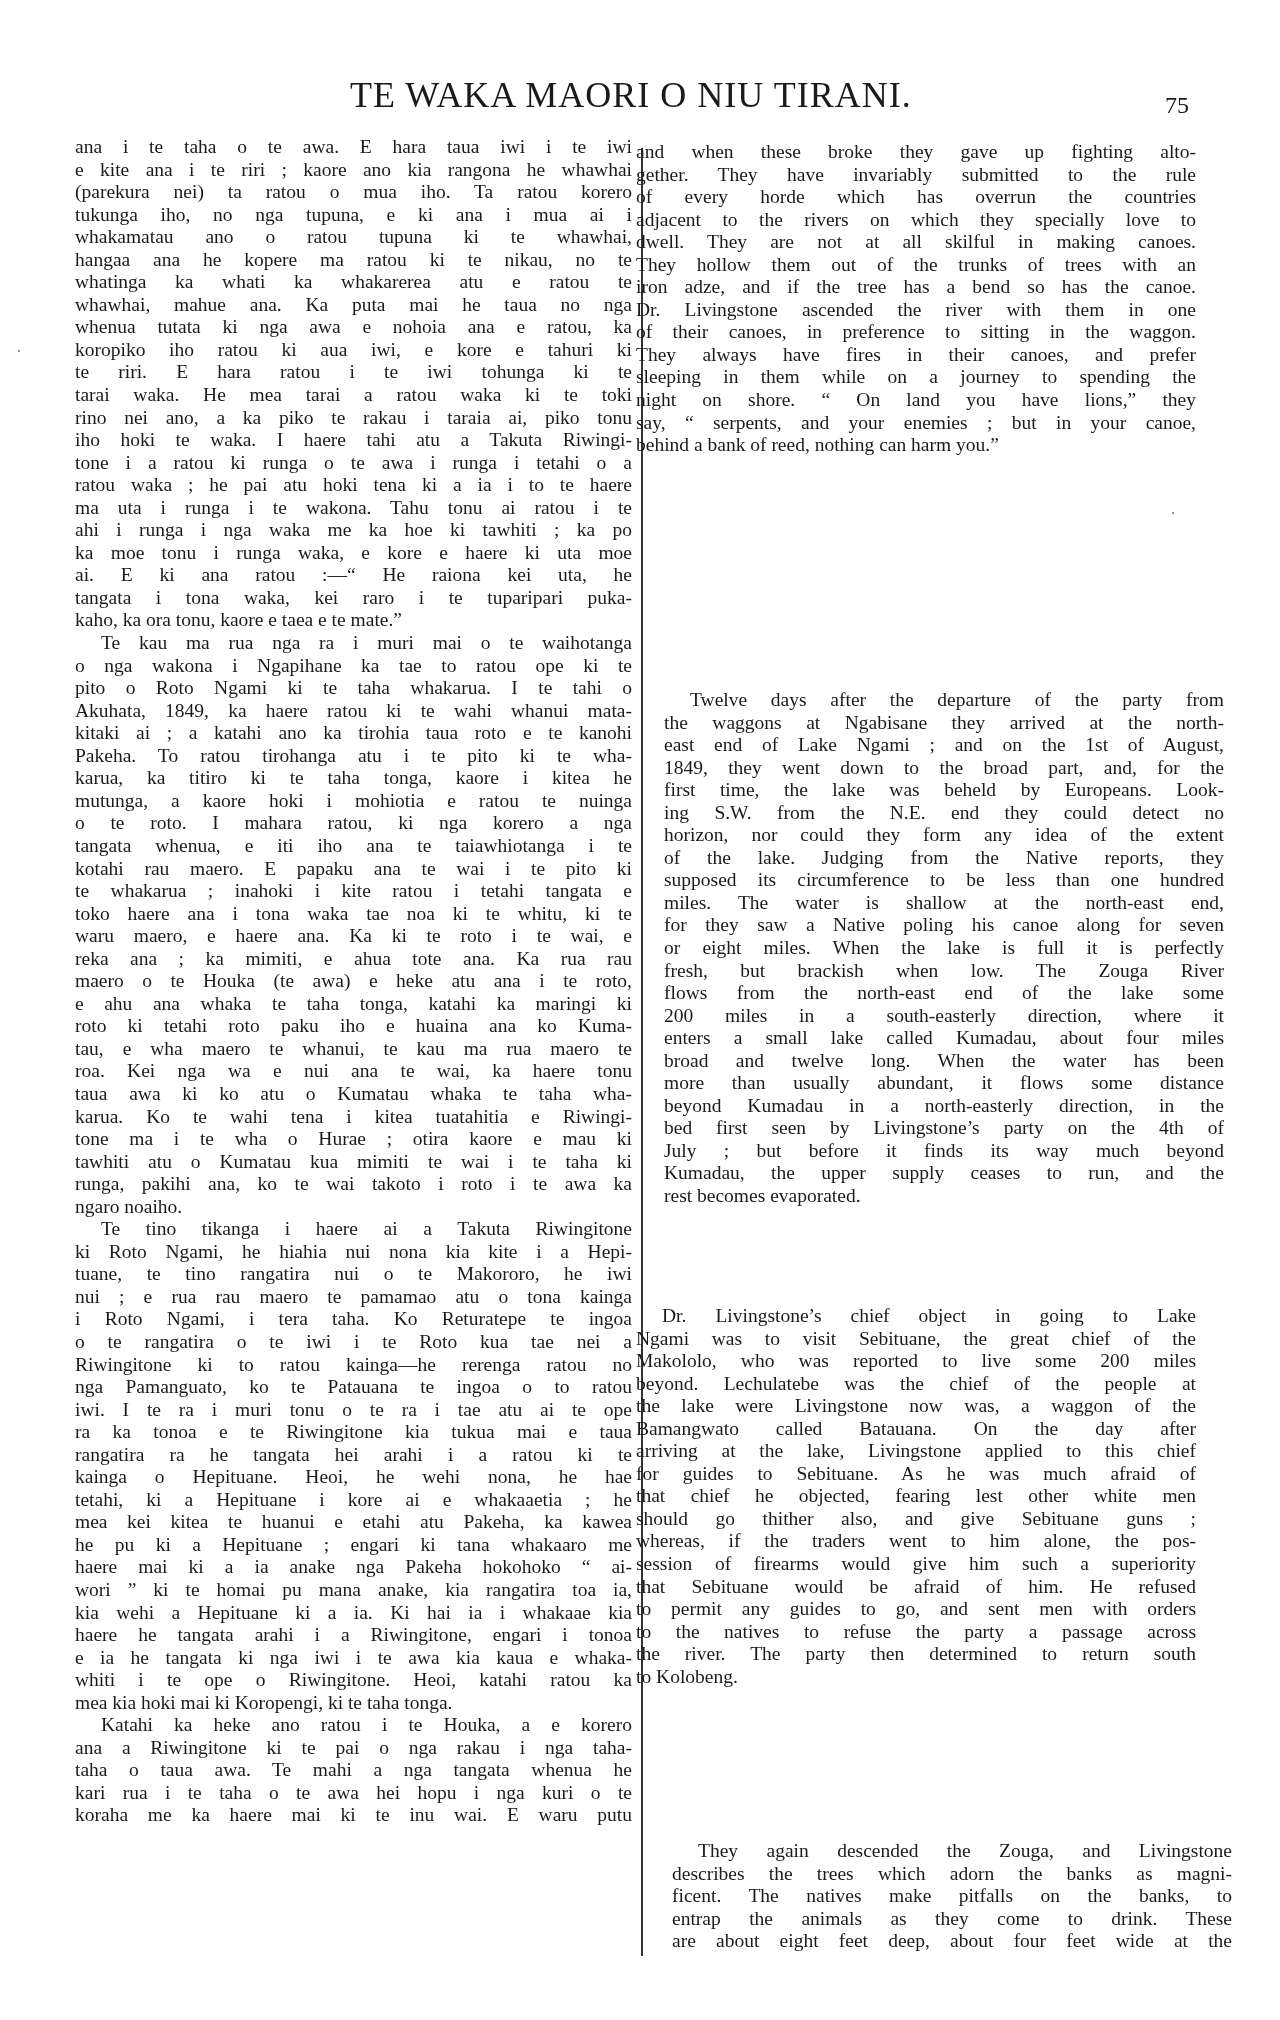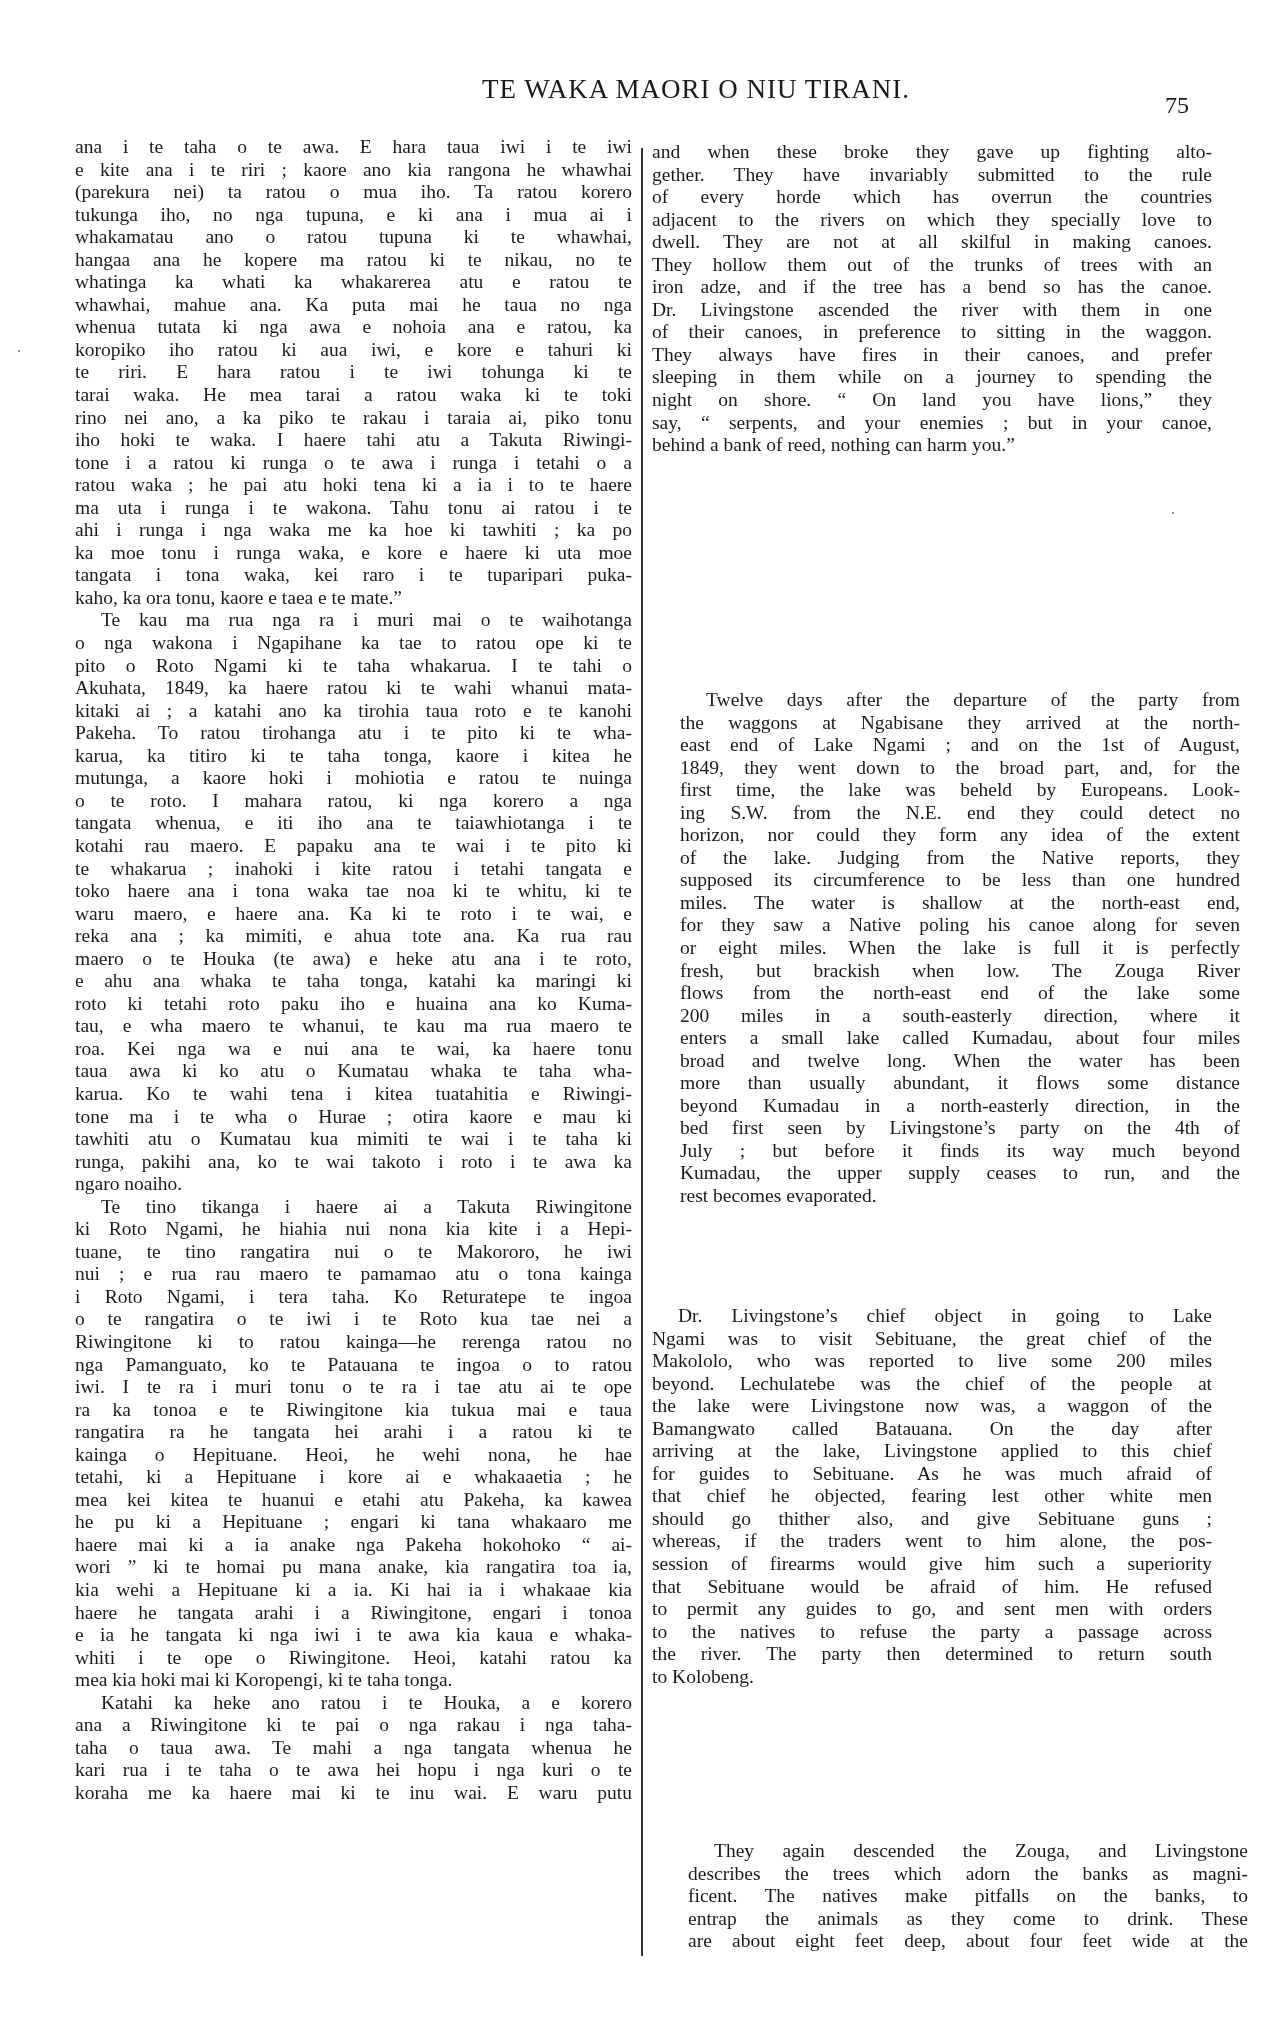--- a/index.html
+++ b/index.html
@@ -1,22 +1,22 @@
 <!DOCTYPE html>
 <html><head>
 <meta charset="utf-8">
 <style>
   html, body { margin: 0; padding: 0; background: #ffffff; }
   body { width: 1280px; height: 2020px; position: relative; overflow: hidden; color: #1a1a1a;
          font-family: "Liberation Serif", "DejaVu Serif", serif; }
-  .header-title { position: absolute; top: 74px; left: 350px; width: 560px; text-align: right;
-                  font-size: 27px; letter-spacing: 1px; white-space: nowrap; }
+  .header-title { position: absolute; top: 74px; left: 350px; width: 560px; text-align: left;
+                  font-size: 36px; letter-spacing: 1px; white-space: nowrap; }
   .page-number { position: absolute; top: 92px; left: 1165px; font-size: 24px; font-weight: normal; }
   .col-left { position: absolute; top: 136px; left: 75px; width: 557px; }
-  .col-right { position: absolute; left: 652px; width: 560px; }
+  .col-right { position: absolute; left: 636px; width: 560px; }
   .line { height: 22.55px; line-height: 22.55px; font-size: 19.5px; white-space: nowrap;
           text-align: justify; text-align-last: justify; overflow: hidden; }
   .line.last { text-align-last: left; }
   .line.indent { text-indent: 26px; }
   .divider { position: absolute; left: 641px; top: 148px; width: 1.5px; height: 1808px; background: #333; }
   .speck { position: absolute; width: 2px; height: 2px; background: #666; border-radius: 1px; }
 </style>
 </head>
 <body>
 
@@ -37,20 +37,21 @@
       <div class="line">koropiko iho ratou ki aua iwi, e kore e tahuri ki</div>
       <div class="line">te riri.  E hara ratou i te iwi tohunga ki te</div>
       <div class="line">tarai waka.  He mea tarai a ratou waka ki te toki</div>
       <div class="line">rino nei ano, a ka piko te rakau i taraia ai, piko tonu</div>
       <div class="line">iho hoki te waka.  I haere tahi atu a Takuta Riwingi-</div>
       <div class="line">tone i a ratou ki runga o te awa i runga i tetahi o a</div>
       <div class="line">ratou waka ; he pai atu hoki tena ki a ia i to te haere</div>
       <div class="line">ma uta i runga i te wakona.  Tahu tonu ai ratou i te</div>
       <div class="line">ahi i runga i nga waka me ka hoe ki tawhiti ; ka po</div>
       <div class="line">ka moe tonu i runga waka, e kore e haere ki uta moe</div>
+      <div class="line">ai.  E ki ana ratou :—“ He raiona kei uta, he</div>
       <div class="line">tangata i tona waka, kei raro i te tuparipari puka-</div>
       <div class="line last">kaho, ka ora tonu, kaore e taea e te mate.”</div>
       <div class="line indent">Te kau ma rua nga ra i muri mai o te waihotanga</div>
       <div class="line">o nga wakona i Ngapihane ka tae to ratou ope ki te</div>
       <div class="line">pito o Roto Ngami ki te taha whakarua.  I te tahi o</div>
       <div class="line">Akuhata, 1849, ka haere ratou ki te wahi whanui mata-</div>
       <div class="line">kitaki ai ; a katahi ano ka tirohia taua roto e te kanohi</div>
       <div class="line">Pakeha.  To ratou tirohanga atu i te pito ki te wha-</div>
       <div class="line">karua, ka titiro ki te taha tonga, kaore i kitea he</div>
       <div class="line">mutunga, a kaore hoki i mohiotia e ratou te nuinga</div>

